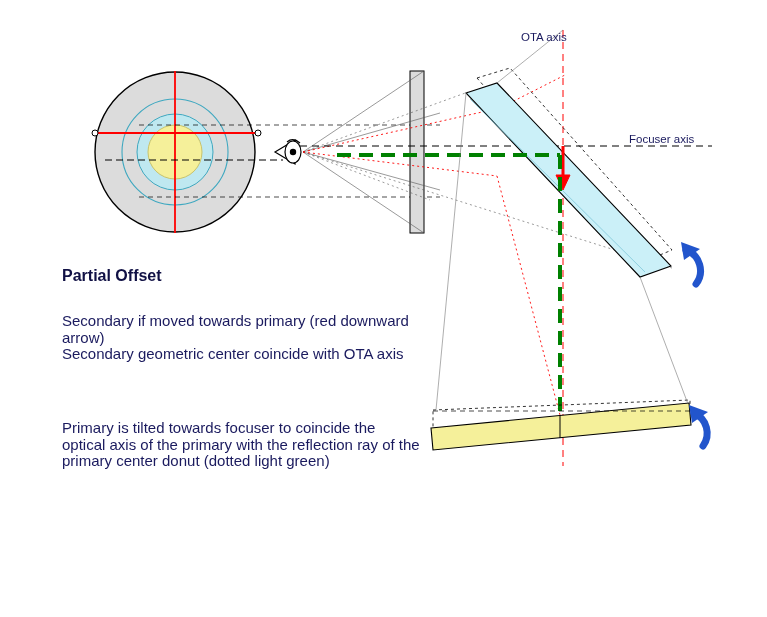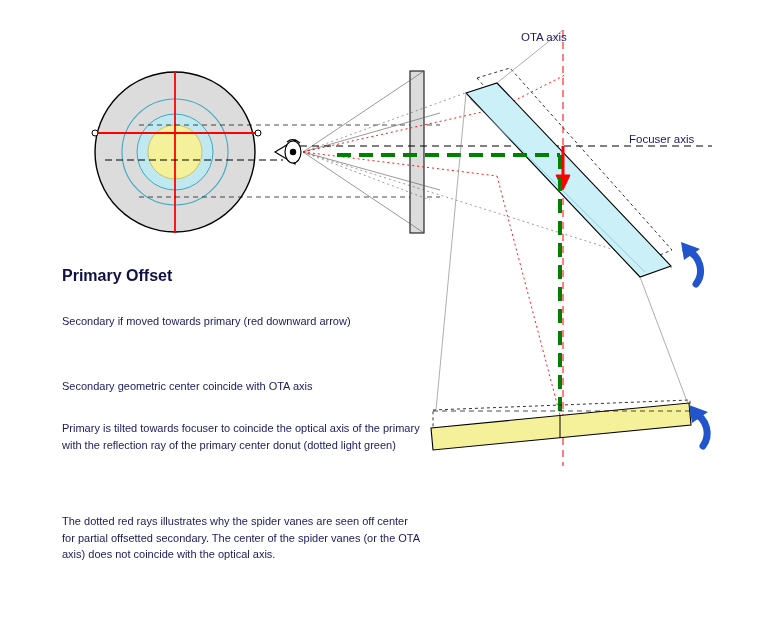--- a/index.html
+++ b/index.html
@@ -38,27 +38,27 @@
   #title {
     position: absolute;
     left: 62px; top: 267px;
     font-size: 16px;
     font-weight: bold;
     color: #111145;
     white-space: nowrap;
   }
   .para {
     position: absolute;
-    font-size: 11px;
+    font-size: 15px;
     line-height: 16.5px;
     color: #1a1a5e;
     width: 360px;
   }
   #p1 { left: 62px; top: 313px; }
-  #p2 { left: 62px; top: 346px; margin-top: 32px; }
+  #p2 { left: 62px; top: 346px; }
   #p3 { left: 62px; top: 379px; }
   #p4 { left: 62px; top: 420px; }
   #p5 { left: 62px; top: 513px; }
 </style>
 </head>
 <body>
 
 <div id="stage">
 
   <svg id="diagram" viewBox="0 0 767 617">
@@ -156,20 +156,19 @@
     <g>
       <path d="M694 413 a22 22 0 0 1 9 33" fill="none" stroke="#2255cc" stroke-width="7" stroke-linecap="round"></path>
       <polygon points="689,405 708,412 692,423" fill="#2255cc"></polygon>
     </g>
 
   </svg>
 
   <div class="label" id="ota-axis-label">OTA axis</div>
   <div class="label" id="focuser-axis-label">Focuser axis</div>
 
-  <div id="title">Primary Offset</div>
+  <div id="title">Partial Offset</div>
 
   <div class="para" id="p1">Secondary if moved towards primary (red downward arrow)</div>
   <div class="para" id="p2">Secondary geometric center coincide with OTA axis</div>
   <div class="para" id="p4">Primary is tilted towards focuser to coincide the optical axis of the primary with the reflection ray of the primary center donut (dotted light green)</div>
-  <div class="para" id="p5">The dotted red rays illustrates why the spider vanes are seen off center for partial offsetted secondary. The center of the spider vanes (or the OTA axis) does not coincide with the optical axis.</div>
 
 </div>
 
 </body></html>

